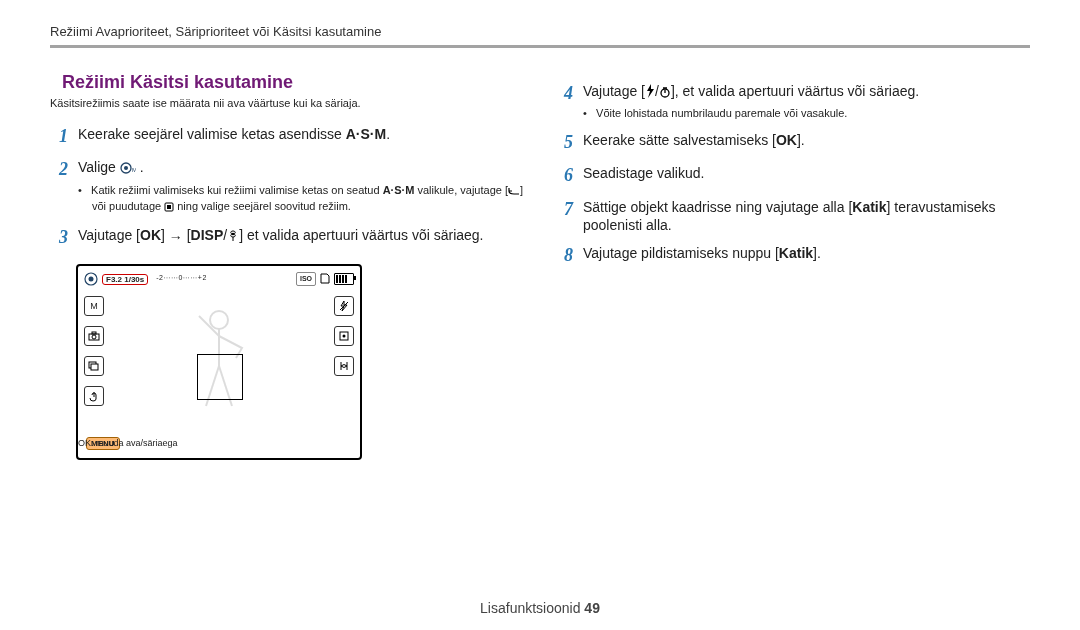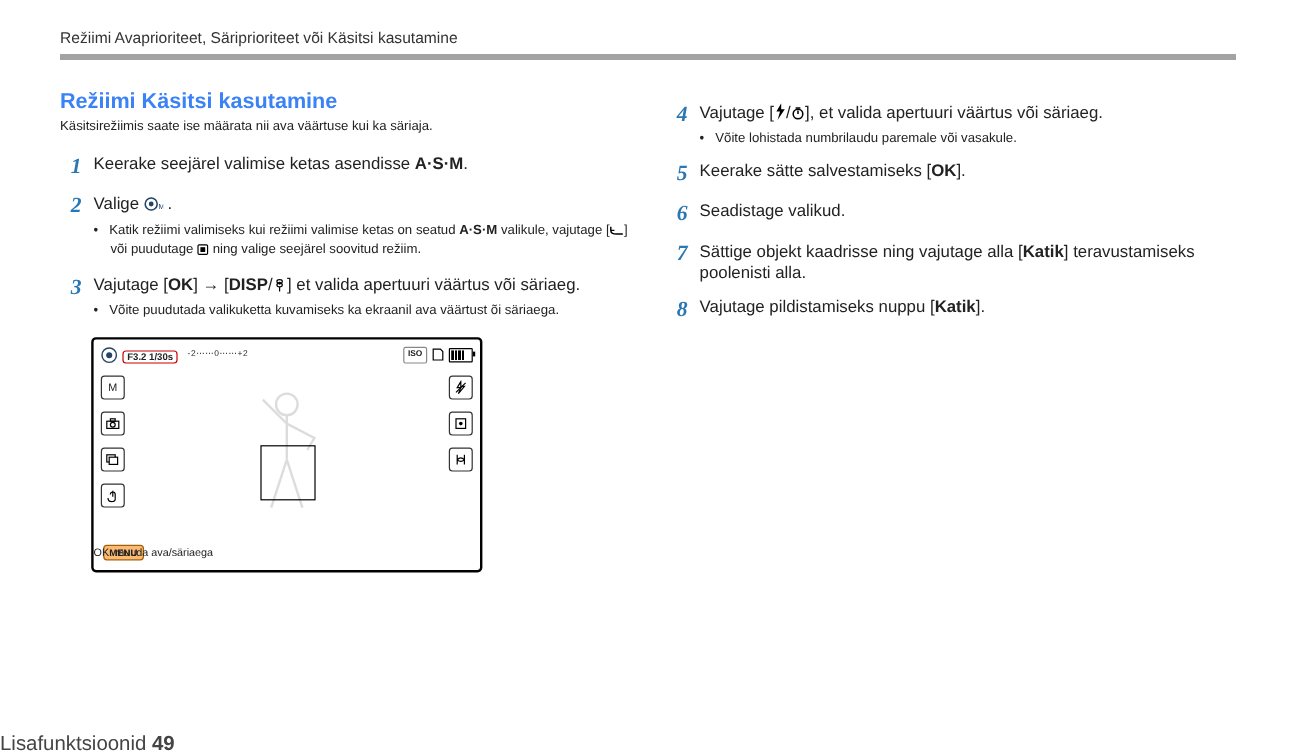--- a/index.html
+++ b/index.html
@@ -16,37 +16,37 @@
   .page {
     padding: 24px 50px 0 50px;
     box-sizing: border-box;
     width: 100%;
     height: 100%;
     position: relative;
   }
   .hdr {
     font-size: 13px;
     color: #333;
-    border-bottom: 5px solid #a3a3a3;
+    border-bottom: 3px solid #a3a3a3;
     padding-bottom: 6px;
     margin-bottom: 24px;
   }
   .cols {
     display: flex;
     gap: 30px;
   }
   .col {
     flex: 1;
     min-width: 0;
   }
   .section-title {
-    color: #3b82f6;
+    color: #701a75;
     font-weight: bold;
     font-size: 18px;
-    margin: 0 0 4px 0;
+    margin: 0 0 4px 12px;
   }
   .intro {
     font-size: 11px;
     margin: 2px 0 16px 0;
   }
   ol.steps {
     list-style: none;
     padding: 0;
     margin: 0;
   }
@@ -99,21 +99,20 @@
   }
   .bold { font-weight: bold; }
   .lcd {
     margin: 14px 0 0 26px;
     width: 282px;
     height: 192px;
     border: 2px solid #000;
     border-radius: 4px;
     position: relative;
     font-size: 9px;
-    padding-left: 40px;
   }
   .lcd .topbar {
     position: absolute;
     top: 6px;
     left: 6px;
     right: 6px;
     height: 16px;
     display: flex;
     align-items: center;
     gap: 4px;
@@ -216,23 +215,24 @@
     position: absolute;
     left: 50%;
     top: 88px;
     margin-left: -22px;
     width: 44px;
     height: 44px;
     border: 1px solid #000;
   }
   .footer {
     position: absolute;
-    bottom: 0;
+    bottom: 14px;
     left: 0; right: 0;
-    font-size: 17px;
+    text-align: center;
+    font-size: 14px;
     color: #444;
   }
 </style>
 </head>
 <body>
 
 <div class="page">
 
   <div class="hdr">Režiimi Avaprioriteet, Säriprioriteet või Käsitsi kasutamine</div>
 
@@ -274,24 +274,20 @@
           </span>
         </li>
 
         <li>
           <span class="num">3</span>
           <span class="body">
             <span>Vajutage [</span><span class="bold">OK</span>]<span> → </span><span>[</span><span class="bold">DISP</span><span>/</span><span class="inline-icon"><svg width="12" height="12" viewBox="0 0 12 12">
                   <circle cx="6" cy="4" r="1.2" fill="#000"></circle>
                   <path d="M6 4 C3 4 3 1 6 1 C9 1 9 4 6 4 M6 4 C3 4 3 7 6 7 C9 7 9 4 6 4 M6 7 L6 11" stroke="#000" fill="none" stroke-width="1"></path>
                 </svg></span><span>] et valida apertuuri väärtus või säriaeg.</span>
-            <div class="sub">
-              <span class="bullet">•</span>
-              <span>Võite puudutada valikuketta kuvamiseks ka ekraanil ava väärtust õi säriaega.</span>
-            </div>
           </span>
         </li>
       </ol>
 
       <div class="lcd">
         <div class="topbar">
           <span class="inline-icon"><svg width="14" height="14" viewBox="0 0 14 14">
                 <circle cx="7" cy="7" r="6" fill="none" stroke="#246" stroke-width="1.2"></circle>
                 <circle cx="7" cy="7" r="2.5" fill="#246"></circle>
               </svg></span>

